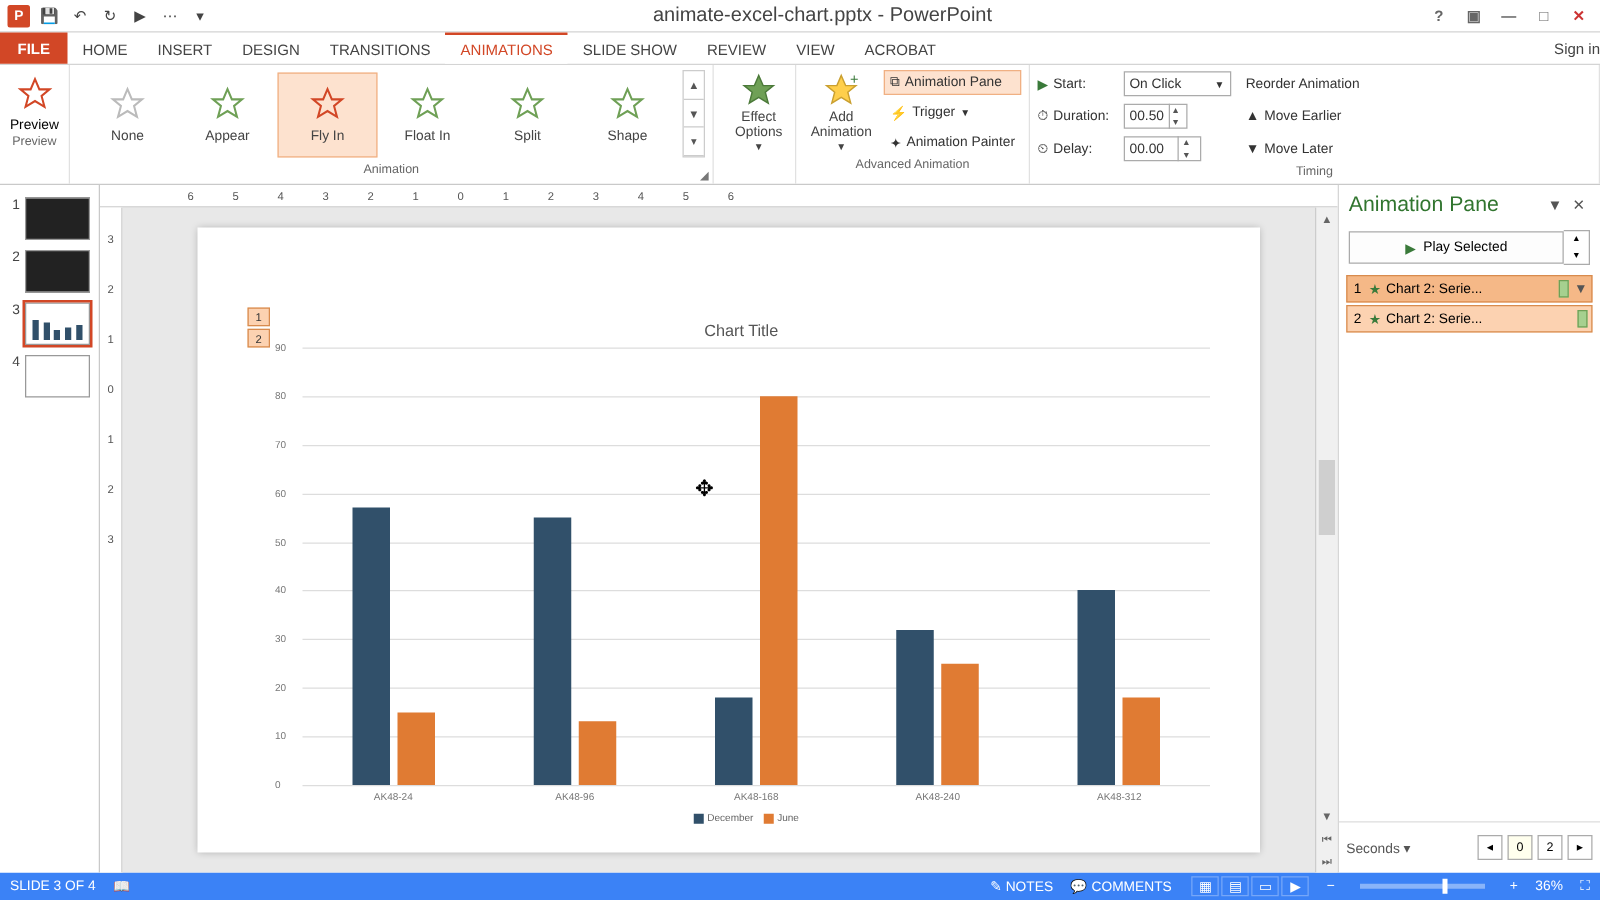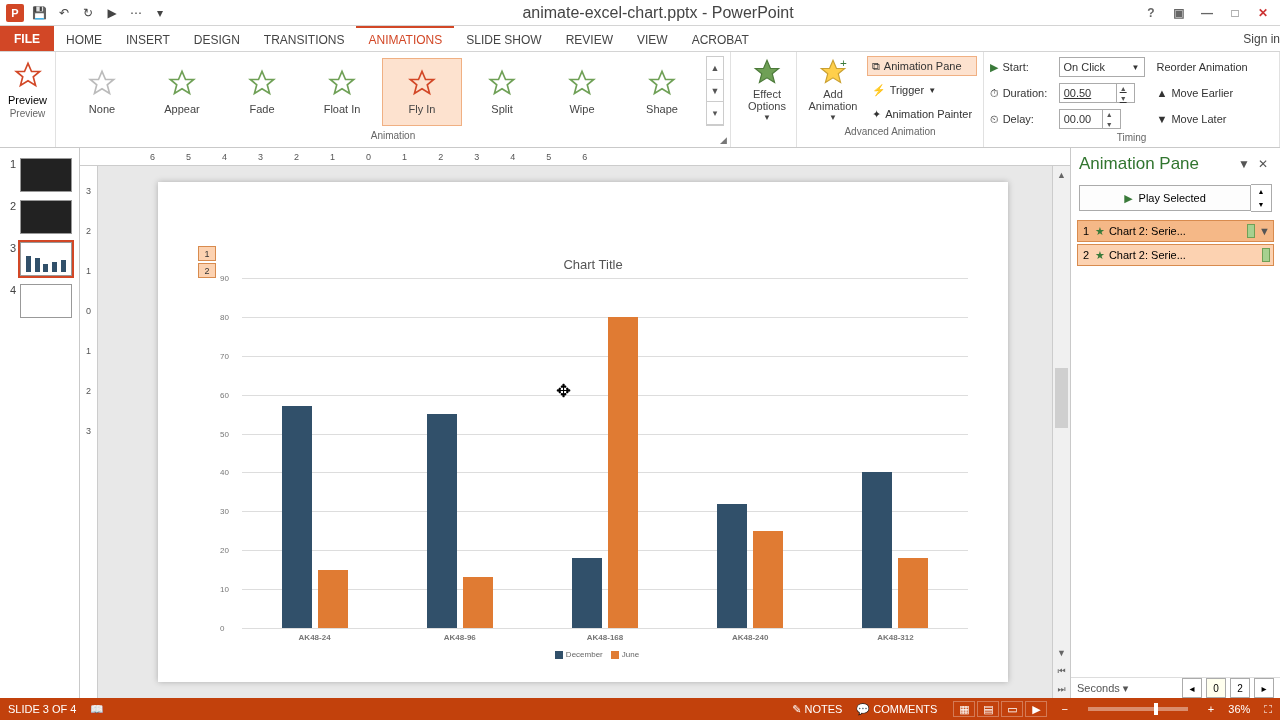--- a/index.html
+++ b/index.html
@@ -65,21 +65,21 @@
 .tagcol{position:absolute; left:40px; top:64px; display:flex; flex-direction:column; gap:2px;}
 .tag{width:18px; height:15px; background:#fcd2b1; border:1px solid #d88b4e; font-size:9px; display:flex; align-items:center; justify-content:center; color:#333;}
 
 
 .chart{position:absolute; left:60px; top:60px; right:40px; bottom:40px;}
 .ctitle{text-align:center; font-size:13px; color:#555; margin-bottom:6px;margin-top:15px;}
 .plot{position:relative; height:350px; margin-left:24px;}
 .grid{position:absolute; left:0; right:0; height:1px; background:#ddd;}
 .ylab{position:absolute; left:-22px; font-size:8px; color:#777; transform:translateY(-50%);}
 .cats{position:absolute; left:0; right:0; bottom:-14px; display:flex;}
-.cat{flex:1; text-align:center; font-size:8px; color:#777;font-weight:bold;}
+.cat{flex:1; text-align:center; font-size:8px; color:#777;}
 .clusters{position:absolute; left:0; right:0; bottom:0; top:0; display:flex;}
 .cluster{flex:1; display:flex; align-items:flex-end; justify-content:center; gap:6px;}
 .bar1{width:30px; background:#31506a;}
 .bar2{width:30px; background:#e07b33;}
 .legend-row{text-align:center; margin-top:22px; font-size:8px; color:#666;}
 .lg-sw{display:inline-block; width:8px; height:8px; margin:0 3px 0 8px; vertical-align:middle;}
 .vscroll{width:18px; background:#f0f0f0; border-left:1px solid #ccc; display:flex; flex-direction:column;}
 .vscroll .btn{height:18px; display:flex; align-items:center; justify-content:center; color:#666; font-size:9px;}
 .vscroll .track{flex:1; position:relative;}
 .vscroll .thumbbar{position:absolute; left:2px; right:2px; top:40%; height:60px; background:#cfcfcf;}
@@ -96,26 +96,26 @@
 .ap-ord{display:flex; flex-direction:column; border:1px solid #ababab; border-left:none;}
 .ap-ord div{height:13px; width:20px; font-size:7px; display:flex; align-items:center; justify-content:center;}
 .ap-list{margin:4px 6px;}
 .ap-item{display:flex; align-items:center; height:22px; background:#fcd2b1; border:1px solid #d88b4e; margin-bottom:2px; font-size:11px; padding:0 3px; gap:4px;}
 .ap-item.sel{background:#f5b887;}
 .ap-item .n{width:10px; text-align:center;}
 .ap-item .st{color:#3a7a3a;}
 .ap-item .txt{flex:1; white-space:nowrap; overflow:hidden; text-overflow:ellipsis;}
 .ap-item .sw{width:8px; height:14px; background:#a6d08f; border:1px solid #6fa056;}
 .ap-item .dd{color:#555;}
-.ap-foot{margin-top:auto; padding:0 6px; display:flex; align-items:center; gap:4px; border-top:1px solid #ddd;}
+.ap-foot{margin-top:auto; padding:10px 6px; display:flex; align-items:center; gap:4px; border-top:1px solid #ddd;}
 .ap-foot .sec{font-size:11px; color:#555; flex:1;}
 .sq{width:20px; height:20px; border:1px solid #ababab; background:#fff; font-size:10px; display:flex; align-items:center; justify-content:center;}
 
 
-.status{height:22px; background:#c2410c; color:#fff; display:flex; align-items:center; font-size:11px; padding:0 8px; gap:14px;}
+.status{height:22px; background:#3b82f6; color:#fff; display:flex; align-items:center; font-size:11px; padding:0 8px; gap:14px;}
 .status .sp{flex:1;}
 .status .views span{display:inline-flex; width:22px; height:16px; align-items:center; justify-content:center; border:1px solid rgba(255,255,255,.3); margin-left:2px;}
 .status .zoombar{width:100px; height:4px; background:rgba(255,255,255,.4); position:relative; margin:0 6px;}
 .status .zoombar .h{position:absolute; top:-4px; left:66%; width:4px; height:12px; background:#fff;}
 
 
 svg { display:block; }
 </style>
 </head>
 <body>
@@ -174,49 +174,37 @@
             <polygon points="12,2 15,9 22,9 16.5,13.5 18.5,21 12,17 5.5,21 7.5,13.5 2,9 9,9" fill="none" stroke="#bbb" stroke-width="1.4"></polygon>
           </svg>
           <span class="lbl">None</span>
         </div>
         <div class="anim-btn">
           <svg width="28" height="28" viewBox="0 0 24 24">
             <polygon points="12,2 15,9 22,9 16.5,13.5 18.5,21 12,17 5.5,21 7.5,13.5 2,9 9,9" fill="none" stroke="#6fa056" stroke-width="1.4"></polygon>
           </svg>
           <span class="lbl">Appear</span>
         </div>
+        <div class="anim-btn sel">
+          <svg width="28" height="28" viewBox="0 0 24 24">
+            <polygon points="12,2 15,9 22,9 16.5,13.5 18.5,21 12,17 5.5,21 7.5,13.5 2,9 9,9" fill="none" stroke="#d24726" stroke-width="1.4"></polygon>
+          </svg>
+          <span class="lbl">Fly In</span>
+        </div>
         <div class="anim-btn">
           <svg width="28" height="28" viewBox="0 0 24 24">
             <polygon points="12,2 15,9 22,9 16.5,13.5 18.5,21 12,17 5.5,21 7.5,13.5 2,9 9,9" fill="none" stroke="#6fa056" stroke-width="1.4"></polygon>
           </svg>
-          <span class="lbl">Fade</span>
+          <span class="lbl">Float In</span>
         </div>
         <div class="anim-btn">
           <svg width="28" height="28" viewBox="0 0 24 24">
             <polygon points="12,2 15,9 22,9 16.5,13.5 18.5,21 12,17 5.5,21 7.5,13.5 2,9 9,9" fill="none" stroke="#6fa056" stroke-width="1.4"></polygon>
           </svg>
-          <span class="lbl">Float In</span>
-        </div>
-        <div class="anim-btn sel">
-          <svg width="28" height="28" viewBox="0 0 24 24">
-            <polygon points="12,2 15,9 22,9 16.5,13.5 18.5,21 12,17 5.5,21 7.5,13.5 2,9 9,9" fill="none" stroke="#d24726" stroke-width="1.4"></polygon>
-          </svg>
-          <span class="lbl">Fly In</span>
-        </div>
-        <div class="anim-btn">
-          <svg width="28" height="28" viewBox="0 0 24 24">
-            <polygon points="12,2 15,9 22,9 16.5,13.5 18.5,21 12,17 5.5,21 7.5,13.5 2,9 9,9" fill="none" stroke="#6fa056" stroke-width="1.4"></polygon>
-          </svg>
           <span class="lbl">Split</span>
-        </div>
-        <div class="anim-btn">
-          <svg width="28" height="28" viewBox="0 0 24 24">
-            <polygon points="12,2 15,9 22,9 16.5,13.5 18.5,21 12,17 5.5,21 7.5,13.5 2,9 9,9" fill="none" stroke="#6fa056" stroke-width="1.4"></polygon>
-          </svg>
-          <span class="lbl">Wipe</span>
         </div>
         <div class="anim-btn">
           <svg width="28" height="28" viewBox="0 0 24 24">
             <polygon points="12,2 15,9 22,9 16.5,13.5 18.5,21 12,17 5.5,21 7.5,13.5 2,9 9,9" fill="none" stroke="#6fa056" stroke-width="1.4"></polygon>
           </svg>
           <span class="lbl">Shape</span>
         </div>
         <div class="gal-scroll">
           <div>▲</div>
           <div>▼</div>
@@ -273,21 +261,21 @@
           <span style="color:#3a7a3a;">▶</span>
           <span class="k">Start:</span>
           <span class="inp" style="width:86px;">
             <span>On Click</span>
             <span style="font-size:8px;">▼</span>
           </span>
         </div>
         <div class="ctrl-row">
           <span>⏱</span>
           <span class="k">Duration:</span>
-          <span class="inp" style="width:76px;text-decoration:underline;">
+          <span class="inp" style="width:51px;">
             <span>00.50</span>
             <span class="spin">
                 <div>▲</div>
                 <div>▼</div>
               </span>
           </span>
         </div>
         <div class="ctrl-row">
           <span>⏲</span>
           <span class="k">Delay:</span>

